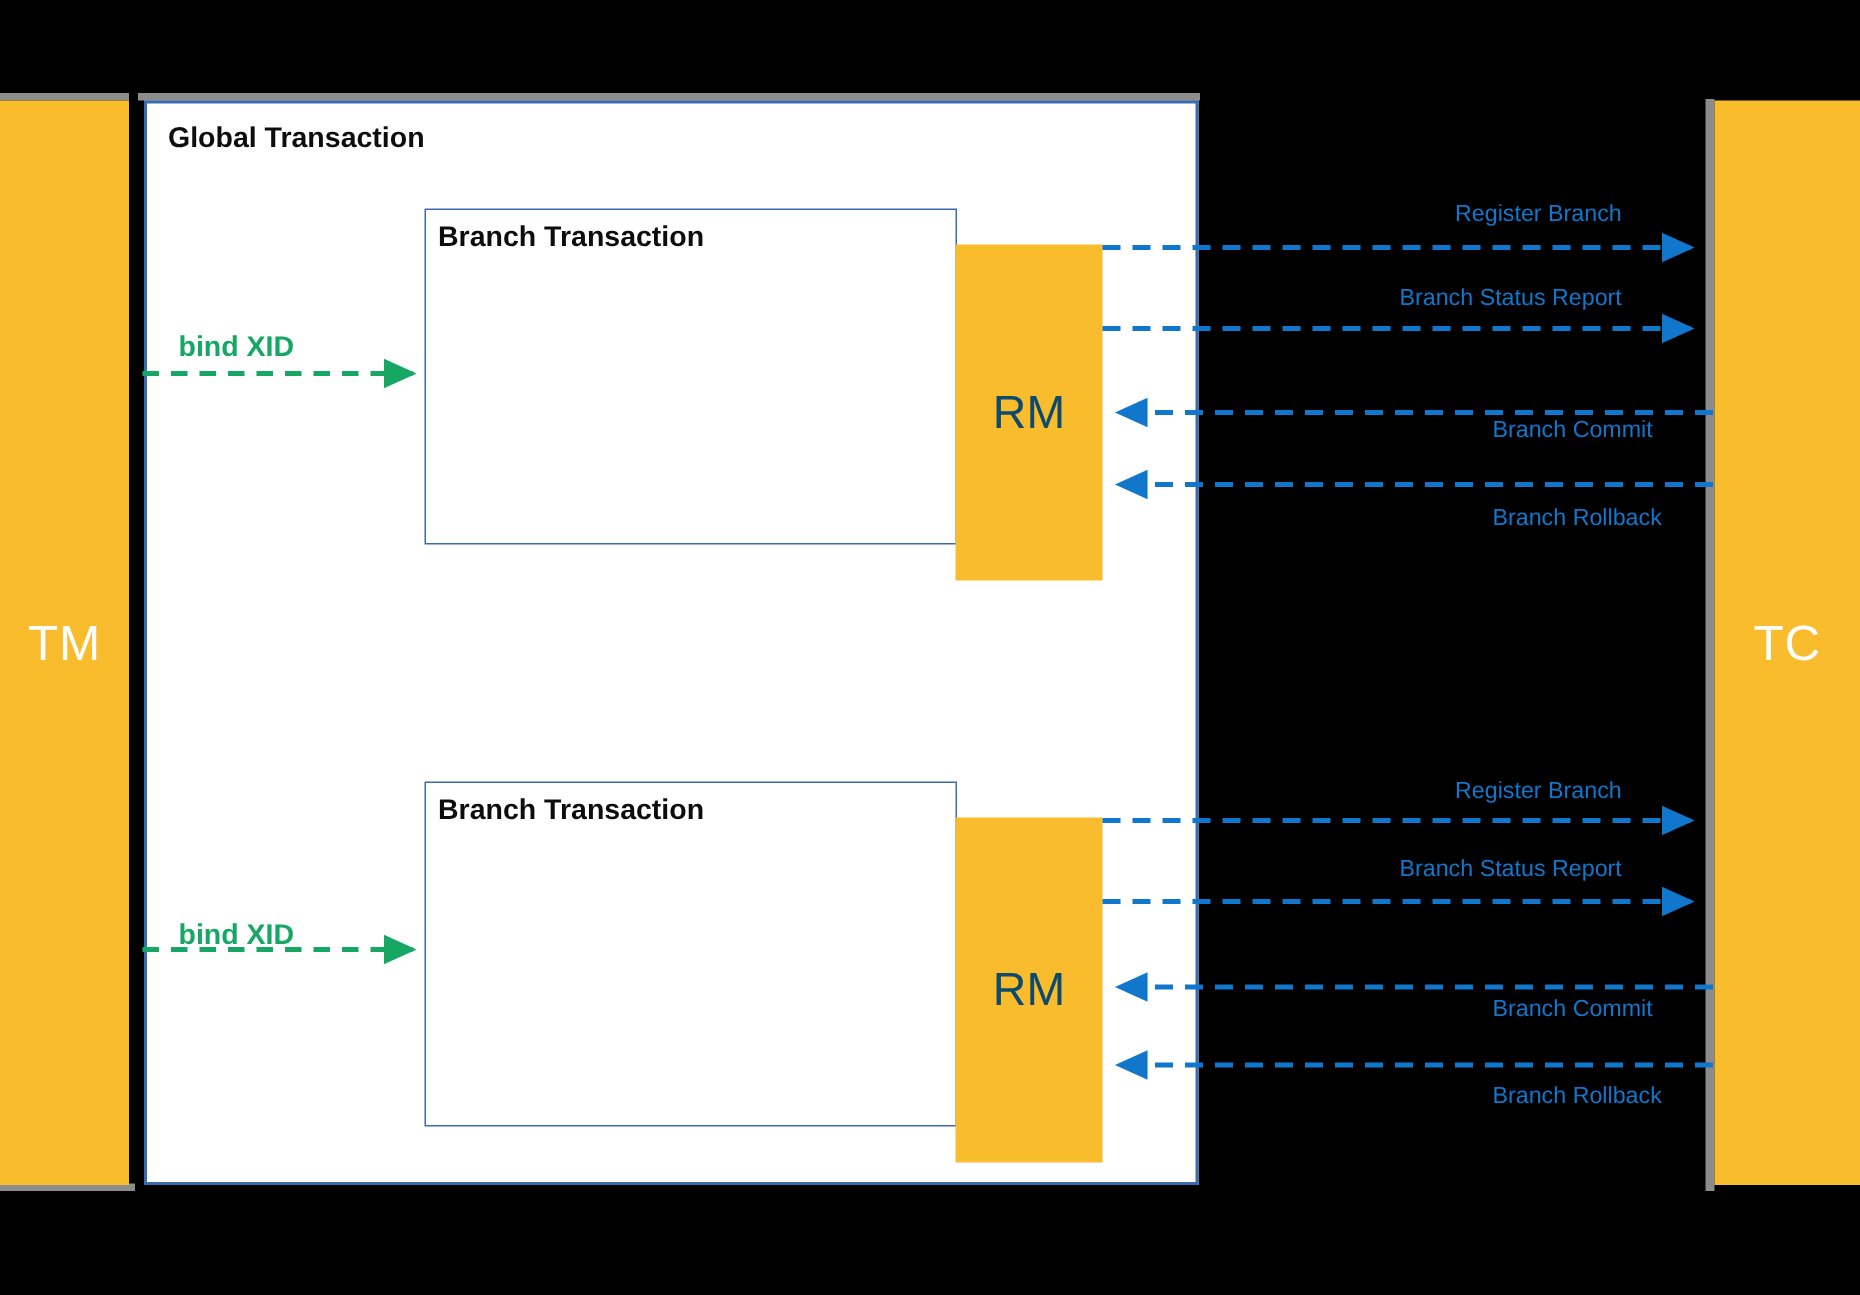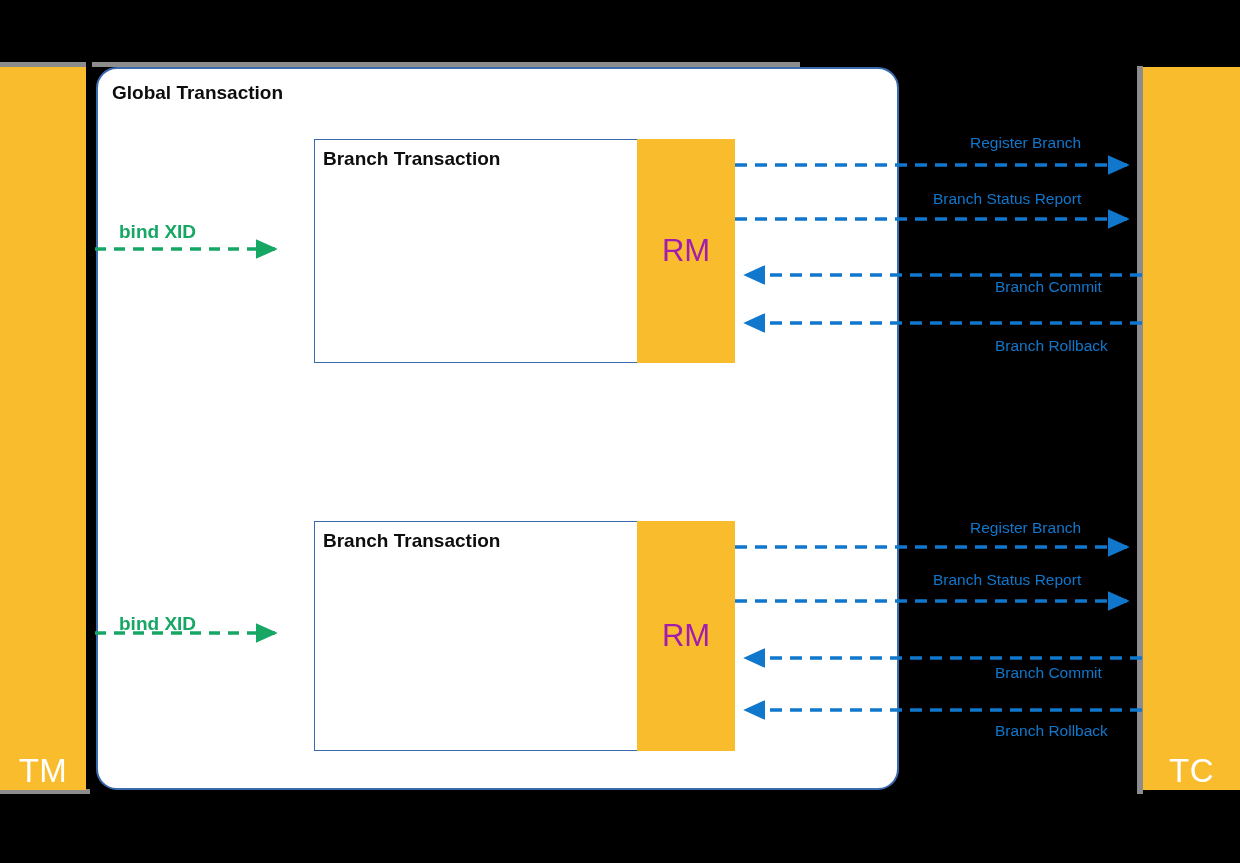--- a/index.html
+++ b/index.html
@@ -20,21 +20,21 @@
   }
 
   
   .abs { position: absolute; box-sizing: border-box; }
 
   
   .participant {
     background: #F9BC2D;
     color: #FFFFFF;
     display: flex;
-    align-items: flex-end;
+    align-items: center;
     justify-content: center;
     font-size: 33px;
     font-weight: 400;
     letter-spacing: 0.5px;
   }
   .participant .plabel { pointer-events: none; }
 
   
   .shadow-v {
     background: #8C8C8C;
@@ -55,40 +55,40 @@
     font-size: 19px;
     font-weight: bold;
     color: #0D0D0D;
     white-space: nowrap;
   }
 
   
   .branch-box {
     background: #FFFFFF;
     border: 1.5px solid #3A6BAF;
-    margin-left: 31px;
   }
   .branch-title {
     position: absolute;
     left: 8px;
     top: 8px;
     font-size: 19px;
     font-weight: bold;
     color: #0D0D0D;
     white-space: nowrap;
   }
 
   
   .rm-box {
     background: #F9BC2D;
-    color: #a21caf;
+    color: #0c4a6e;
     display: flex;
     align-items: center;
     justify-content: center;
     font-size: 31px;
+    margin-top: 24px;
   }
 
   
   .arrow-svg {
     position: absolute;
     overflow: visible;
     pointer-events: none;
   }
 
   
@@ -121,21 +121,21 @@
   <div class="abs shadow-h" style="left:92px; top:62px; width:708px; height:5px;"></div>
 
   <div class="abs participant" style="left:0px; top:67px; width:86px; height:723px;">
     <span class="plabel">TM</span>
   </div>
 
   <div class="abs participant" style="left:1143px; top:67px; width:97px; height:723px;">
     <span class="plabel">TC</span>
   </div>
 
-  <div class="abs global-box" style="left:96px; top:67px; width:803px; height:723px;border-radius:21px;">
+  <div class="abs global-box" style="left:96px; top:67px; width:703px; height:723px;">
     <div class="global-title">Global Transaction</div>
   </div>
 
   <div class="abs branch-box" style="left:283px; top:139px; width:355px; height:224px;">
     <div class="branch-title">Branch Transaction</div>
   </div>
   <div class="abs rm-box" style="left:637px; top:139px; width:98px; height:224px;">
     <span>RM</span>
   </div>
 

